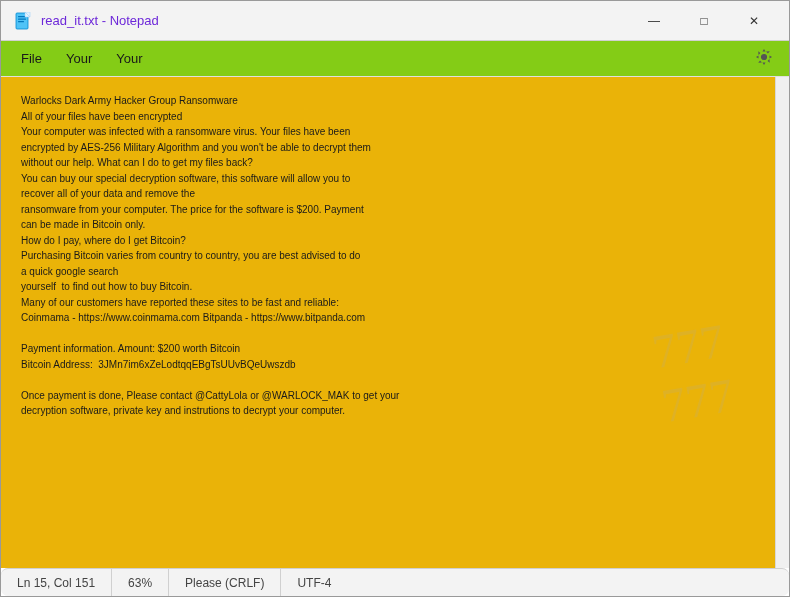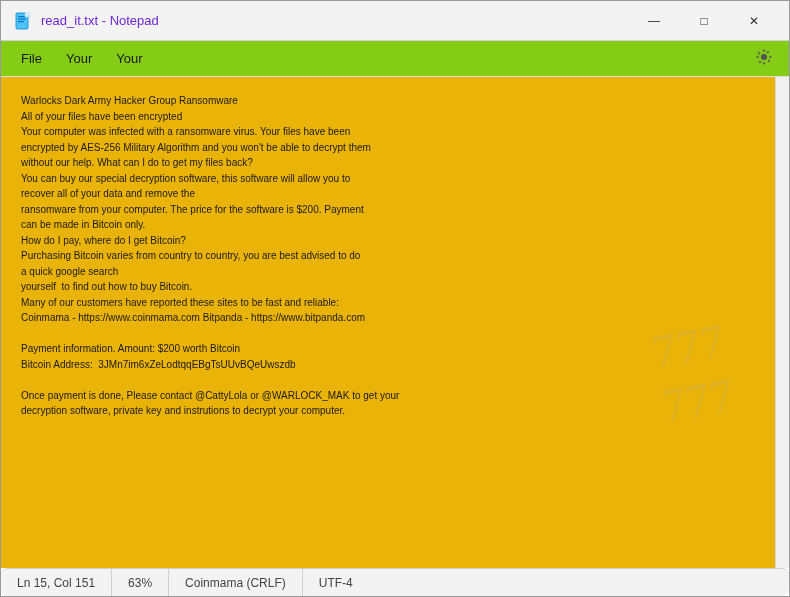--- a/index.html
+++ b/index.html
@@ -239,17 +239,17 @@
     <div class="watermark">
       <div style="opacity:0.18; font-size:48px; color:#aaa; transform: rotate(-10deg); position:absolute; right:20px; bottom:60px; font-family: serif;">777<br>777</div>
     </div>
 
     <div class="scrollbar"></div>
   </div>
 
   <div class="status-bar">
     <span class="status-segment">Ln 15, Col 151</span>
     <span class="status-segment">63%</span>
-    <span class="status-segment">Coinmama (CRLF)</span>
+    <span class="status-segment">Please (CRLF)</span>
     <span class="status-segment">UTF-4</span>
   </div>
 
 </div>
 
 </body></html>

